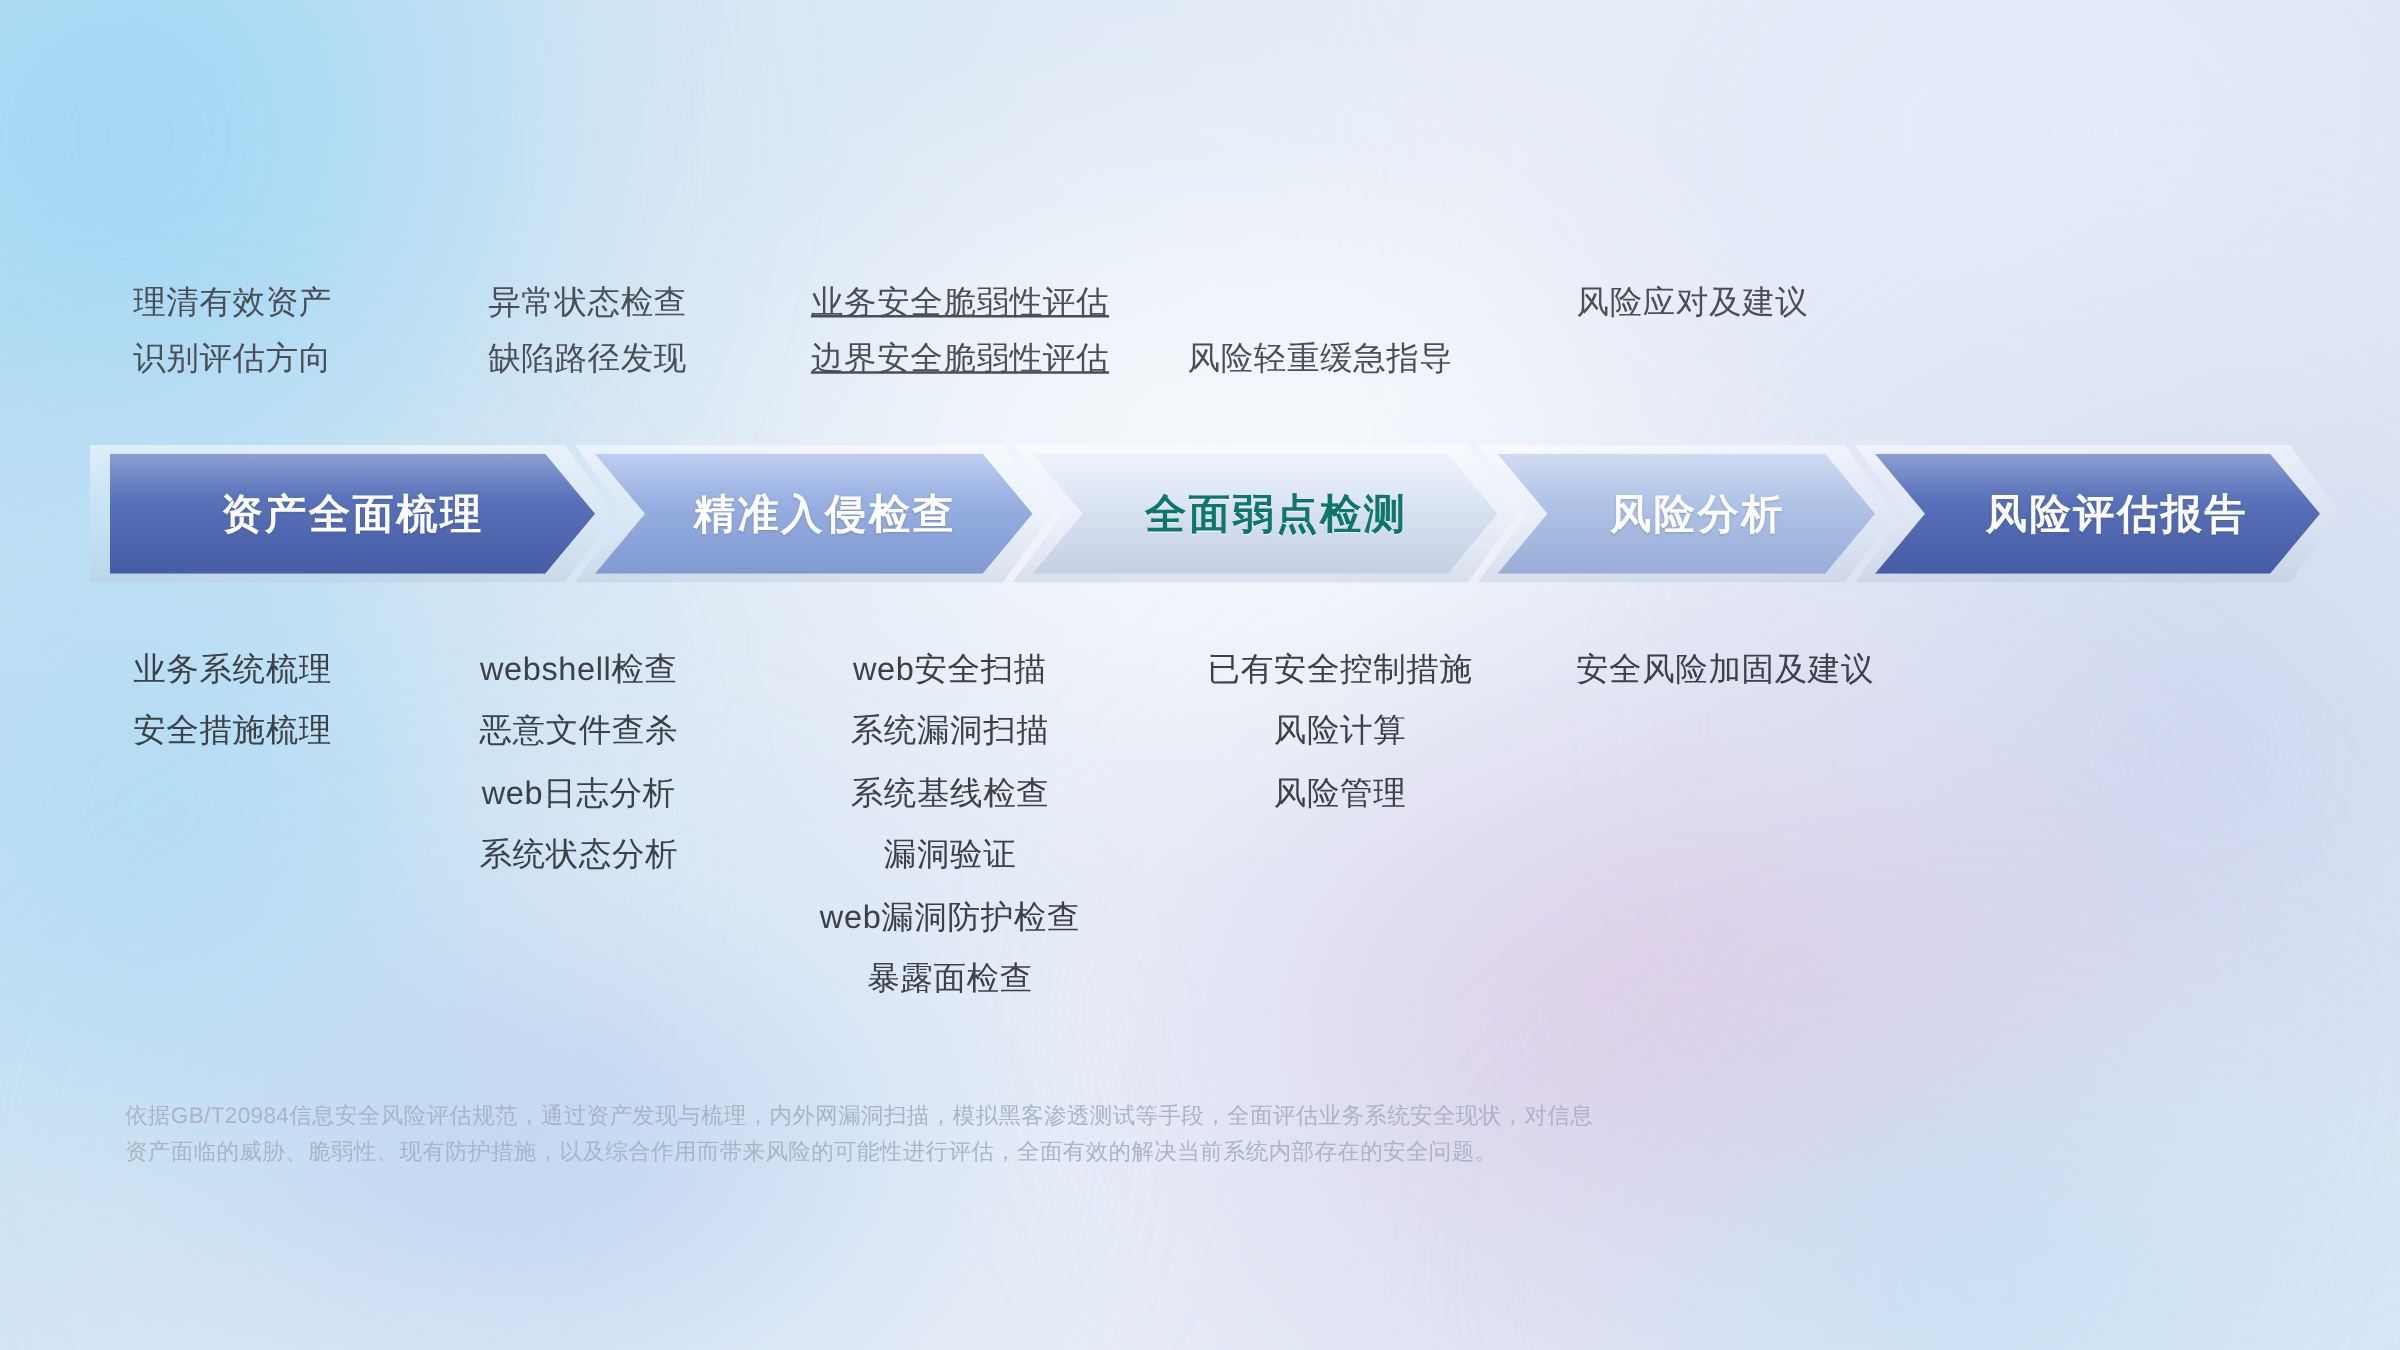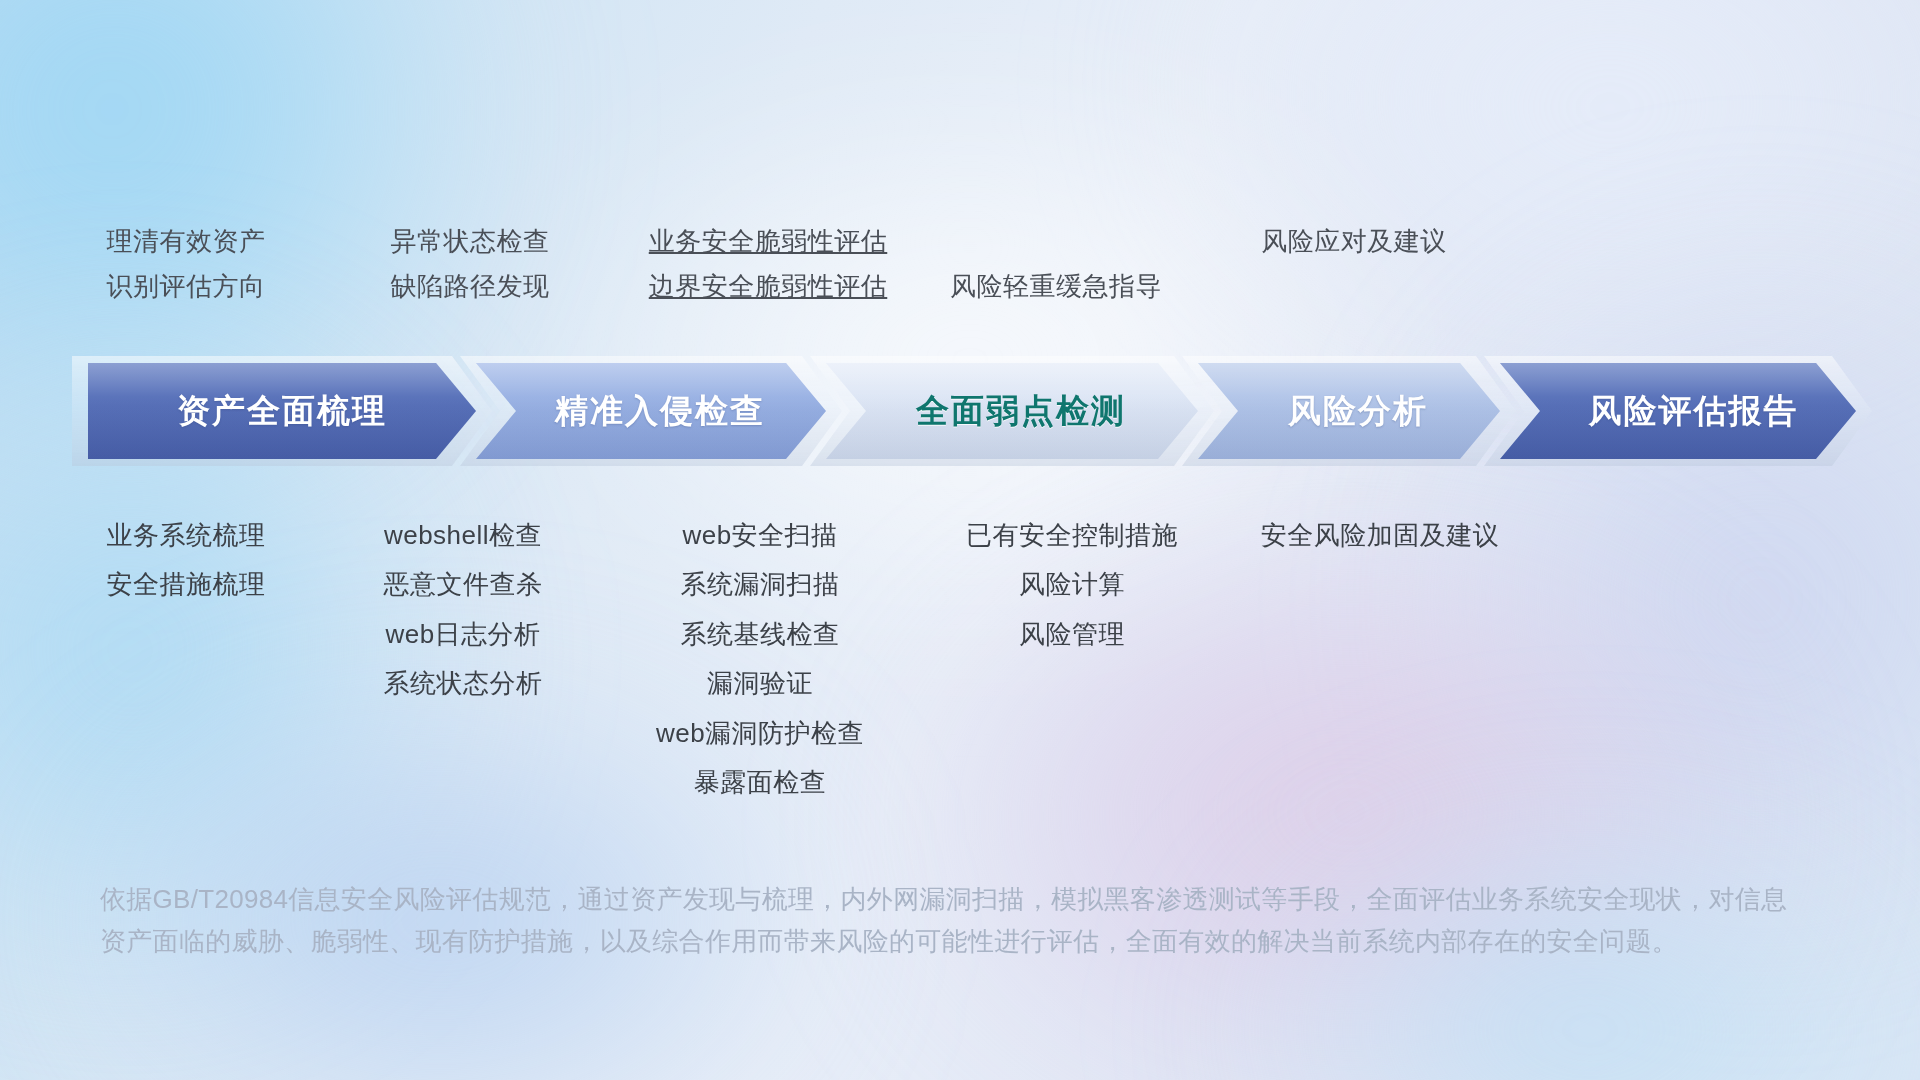--- a/index.html
+++ b/index.html
@@ -74,21 +74,21 @@
   .bot-row{ position:absolute; left:0; top:459px; width:1920px; }
   .bot-col{
     position:absolute; text-align:center;
     color:#3c4148; font-size:26px; line-height:1.9; letter-spacing:.5px;
     white-space:nowrap;
   }
 
   
   .footer{
     position:absolute; left:100px; top:878px; width:1740px;
-    color:#a9b4c6; font-size:26px; line-height:1.62; letter-spacing:.3px;
+    color:#a9b4c6; font-size:18px; line-height:1.62; letter-spacing:.3px;
   }
   .footer div{ font-weight:400; }
 </style>
 </head>
 <body>
 
 <div class="bg-base"></div>
 <div class="blob blob-cyan-tl"></div>
 <div class="blob blob-cyan-l"></div>
 <div class="blob blob-top-r"></div>

